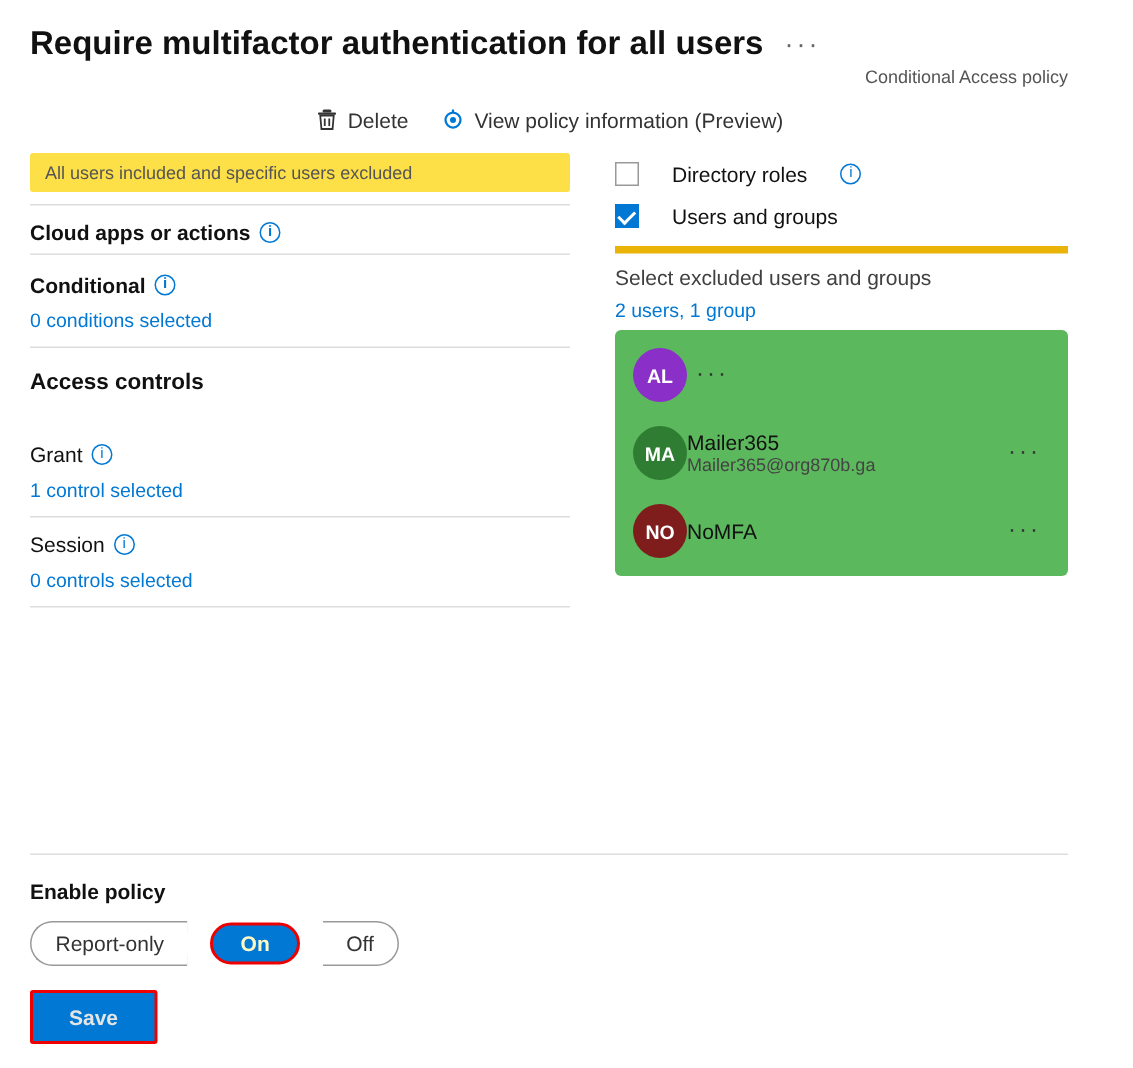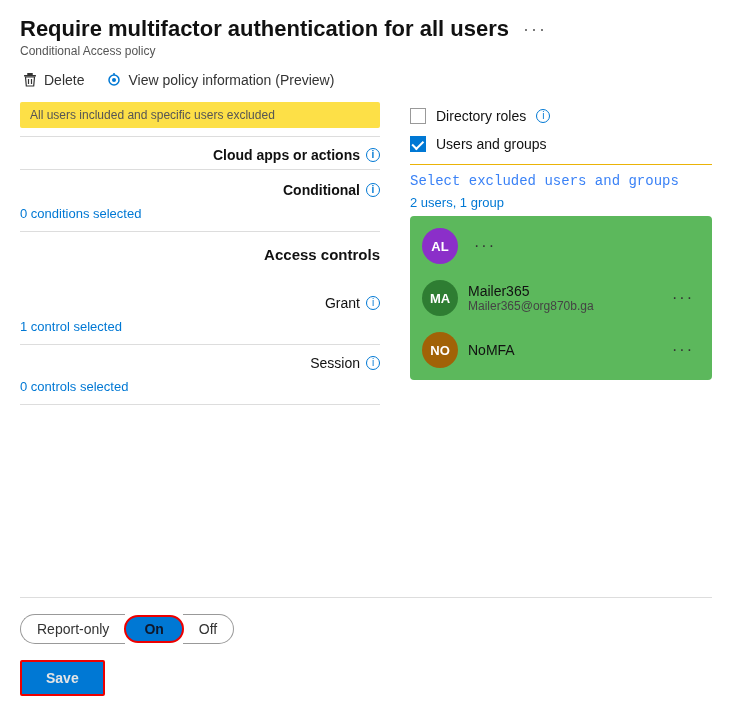--- a/index.html
+++ b/index.html
@@ -24,36 +24,38 @@
       font-weight: 600;
       color: #111;
       display: flex;
       align-items: center;
       gap: 10px;
     }
     .header-subtitle {
       font-size: 12px;
       color: #555;
       margin-top: 2px;
+      text-align: right;
     }
     .ellipsis-btn {
       background: none;
       border: none;
       cursor: pointer;
       color: #666;
       font-size: 18px;
       letter-spacing: 2px;
       padding: 2px 4px;
     }
     .toolbar {
       display: flex;
       align-items: center;
       gap: 18px;
       margin-top: 10px;
       margin-bottom: 10px;
+      justify-content: center;
     }
     .toolbar-btn {
       display: flex;
       align-items: center;
       gap: 6px;
       background: none;
       border: none;
       cursor: pointer;
       color: #333;
       font-size: 14px;
@@ -89,21 +91,20 @@
       margin-bottom: 4px;
     }
     .section-header {
       display: flex;
       align-items: center;
       gap: 6px;
       font-size: 14px;
       font-weight: 600;
       color: #111;
       padding: 8px 0 4px 0;
-      justify-content: flex-end;
     }
     .section-value {
       font-size: 13px;
       color: #0078d4;
       cursor: pointer;
       padding: 4px 0 8px 0;
     }
     .divider {
       border: none;
       border-top: 1px solid #ddd;
@@ -117,21 +118,21 @@
       border-radius: 2px;
       margin-bottom: 8px;
       overflow: hidden;
       text-overflow: ellipsis;
       white-space: nowrap;
     }
     
     .checkbox-row {
       display: flex;
       align-items: center;
-      gap: 10px;
+      gap: 22px;
       padding: 6px 0;
     }
     .checkbox-unchecked {
       width: 16px;
       height: 16px;
       border: 1.5px solid #999;
       display: inline-block;
       flex-shrink: 0;
     }
     .checkbox-checked {
@@ -152,59 +153,57 @@
       border-bottom: 2px solid white;
       transform: rotate(-45deg) translateY(-1px);
       display: block;
     }
     .checkbox-label {
       font-size: 14px;
       color: #111;
     }
     .excluded-header {
       font-size: 14px;
-      color: #3b82f6;
+      color: #404040;
       padding: 8px 0 6px 0;
-      border-top: 1px solid #eab308;
+      border-top: 5px solid #eab308;
       margin-top: 6px;
-      font-family: Liberation Mono, monospace;
     }
     .excluded-count {
       font-size: 13px;
       color: #0078d4;
       padding-bottom: 6px;
       cursor: pointer;
     }
     .users-list {
       background: #5cb85c;
       border-radius: 4px;
       padding: 4px 0;
     }
     .user-item {
       display: flex;
       align-items: center;
-      gap: 10px;
       padding: 8px 12px;
       position: relative;
     }
     .user-avatar {
       width: 36px;
       height: 36px;
       border-radius: 50%;
       display: flex;
       align-items: center;
       justify-content: center;
       font-size: 13px;
       font-weight: 600;
       color: white;
       flex-shrink: 0;
     }
     .avatar-al { background: #8b2fc9; }
     .avatar-ma { background: #2e7d32; }
-    .avatar-no { background: #a16207; }
+    .avatar-no { background: #7f1d1d; }
     .user-info {
       flex: 1;
     }
     .user-name {
       font-size: 14px;
       font-weight: 500;
       color: #111;
     }
     .user-email {
       font-size: 12px;
@@ -227,21 +226,21 @@
     }
     .enable-policy-label {
       font-size: 14px;
       font-weight: 600;
       color: #111;
       margin-bottom: 12px;
     }
     .policy-toggle-row {
       display: flex;
       align-items: center;
-      gap: 0;
+      gap: 16px;
       margin-bottom: 16px;
     }
     .toggle-option {
       border: 1px solid #999;
       padding: 6px 16px;
       font-size: 14px;
       cursor: pointer;
       background: #fff;
       color: #333;
     }
@@ -251,21 +250,21 @@
     }
     .toggle-option-right {
       border-radius: 0 20px 20px 0;
       border-left: none;
     }
     .toggle-selected-outline {
       border: 2px solid #e00;
       border-radius: 20px;
       padding: 4px 18px;
       background: #0078d4;
-      color: #0f172a;
+      color: #fef9c3;
       font-size: 14px;
       font-weight: 600;
       cursor: pointer;
       margin: 0 -1px;
       z-index: 1;
       position: relative;
     }
     .save-btn {
       background: #0078d4;
       color: #e5e5e5;
@@ -395,20 +394,21 @@
       <div class="user-name">NoMFA</div>
 
     </div>
     <button class="user-more">···</button>
   </div>
         </div>
     </div>
   </div>
 
   <div class="bottom-section">
+    <div class="enable-policy-label">Enable policy</div>
     <div class="policy-toggle-row">
       <button class="toggle-option toggle-option-left">Report-only</button>
       <button class="toggle-selected-outline">On</button>
       <button class="toggle-option toggle-option-right">Off</button>
     </div>
     <button class="save-btn">Save</button>
   </div>
 </div>
 
 </body></html>

